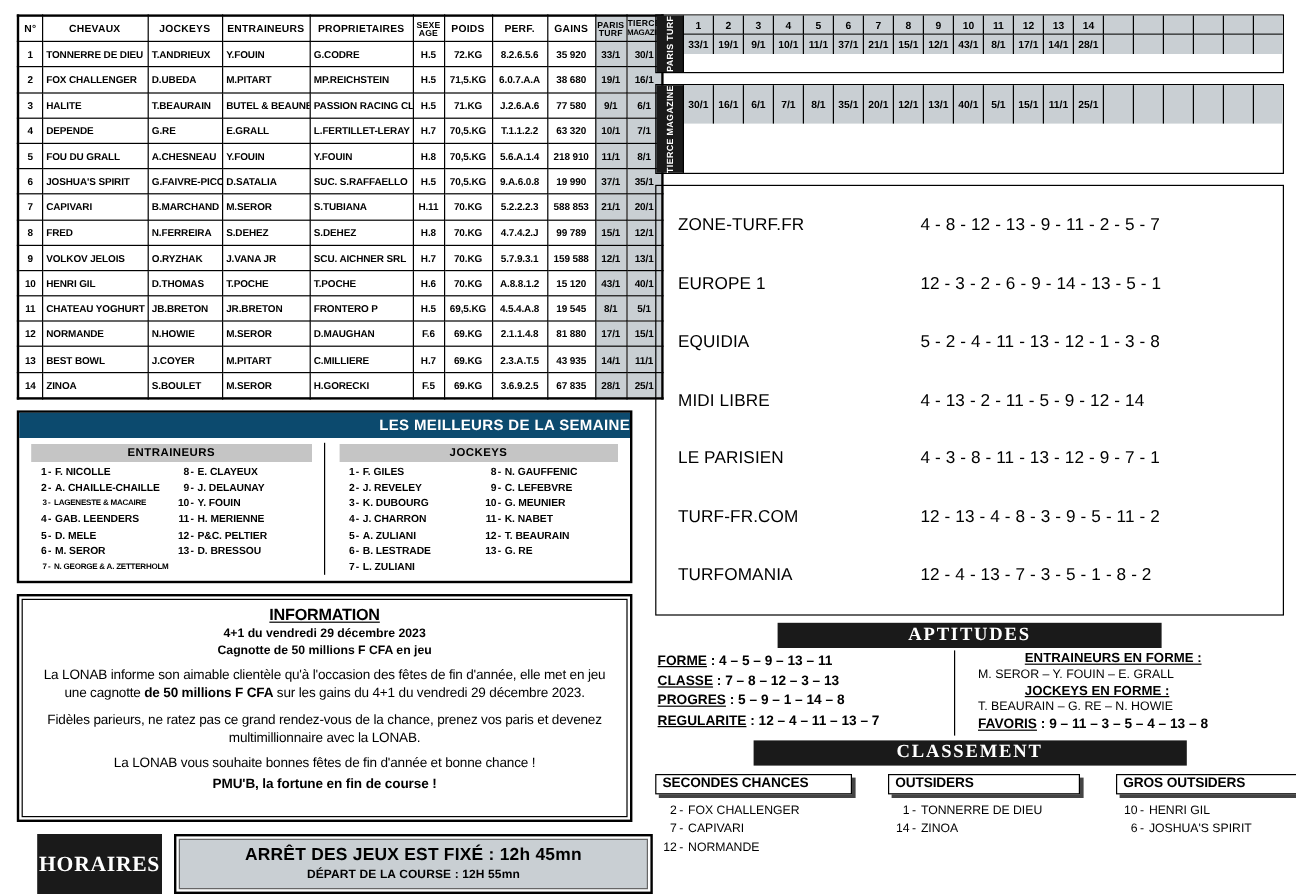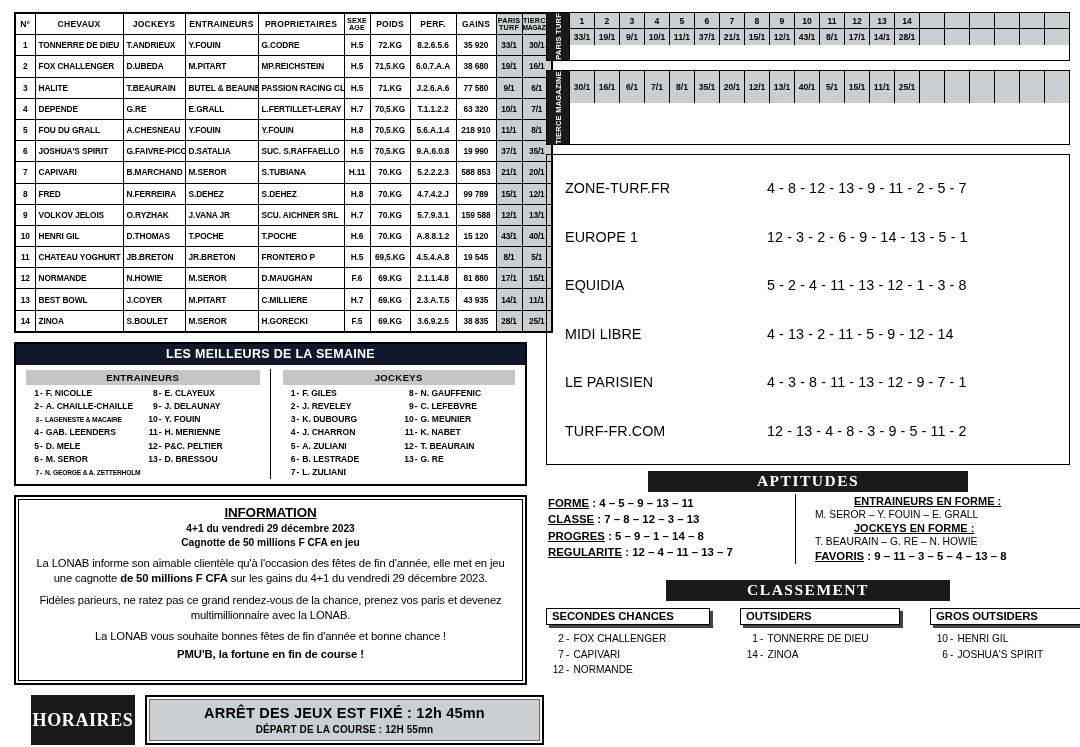--- a/index.html
+++ b/index.html
@@ -75,23 +75,23 @@
 
   
   .meilleurs-wrap {
     border: 2px solid #000;
     margin-top: 9px;
     width: 513px;
     box-sizing: border-box;
     background: #fff;
   }
   .black-bar {
-    background: #0f172a;
+    background: #0c4a6e;
     color: #fff;
-    text-align: center;
+    text-align: right;
     font-weight: bold;
     font-size: 12.5px;
     padding: 3px 0 4px;
     letter-spacing: 0.3px;
   }
   .meilleurs-body {
     display: flex;
     padding: 4px 6px 5px 6px;
   }
   .mei-col { width: 50%; box-sizing: border-box; }
@@ -319,22 +319,22 @@
 
   
   .clas-title {
     background: #1a1a1a;
     color: #fff;
     font-family: "Liberation Serif", serif;
     font-weight: bold;
     font-size: 15.5px;
     text-align: center;
     letter-spacing: 1.5px;
-    width: 284px;
-    margin: 16px auto 0 auto;
+    width: 361px;
+    margin: 4px auto 0 auto;
     padding: 1px 0 2px;
   }
   .clas-body {
     display: flex;
     margin-top: 5px;
     width: 524px;
     gap: 30px;
   }
   .clas-col { width: 176px; box-sizing: border-box; }
   .clas-head {
@@ -577,21 +577,21 @@
           </tr>
           <tr>
             <td>14</td>
             <td class="lft">ZINOA</td>
             <td class="lft">S.BOULET</td>
             <td class="lft">M.SEROR</td>
             <td class="lft">H.GORECKI</td>
             <td>F.5</td>
             <td>69.KG</td>
             <td>3.6.9.2.5</td>
-            <td>38 835</td>
+            <td>67 835</td>
             <td class="shade">28/1</td>
             <td class="shade">25/1</td>
           </tr>
         </tbody>
     </table>
 
     <div class="meilleurs-wrap">
       <div class="black-bar">LES MEILLEURS DE LA SEMAINE</div>
       <div class="meilleurs-body">
         <div class="mei-col left">
@@ -779,20 +779,24 @@
           <div class="prono-nums">4 - 13 - 2 - 11 - 5 - 9 - 12 - 14</div>
         </div>
         <div class="prono-row">
           <div class="prono-name">LE PARISIEN</div>
           <div class="prono-nums">4 - 3 - 8 - 11 - 13 - 12 - 9 - 7 - 1</div>
         </div>
         <div class="prono-row">
           <div class="prono-name">TURF-FR.COM</div>
           <div class="prono-nums">12 - 13 - 4 - 8 - 3 - 9 - 5 - 11 - 2</div>
         </div>
+        <div class="prono-row">
+          <div class="prono-name">TURFOMANIA</div>
+          <div class="prono-nums">12 - 4 - 13 - 7 - 3 - 5 - 1 - 8 - 2</div>
+        </div>
       </div>
 
     <div>
       <div class="apt-title">APTITUDES</div>
       <div class="apt-body">
         <div class="apt-left">
           <div class="apt-line">
             <u>FORME</u><span> :  4 – 5 – 9 – 13 – 11</span>
           </div>
           <div class="apt-line">

